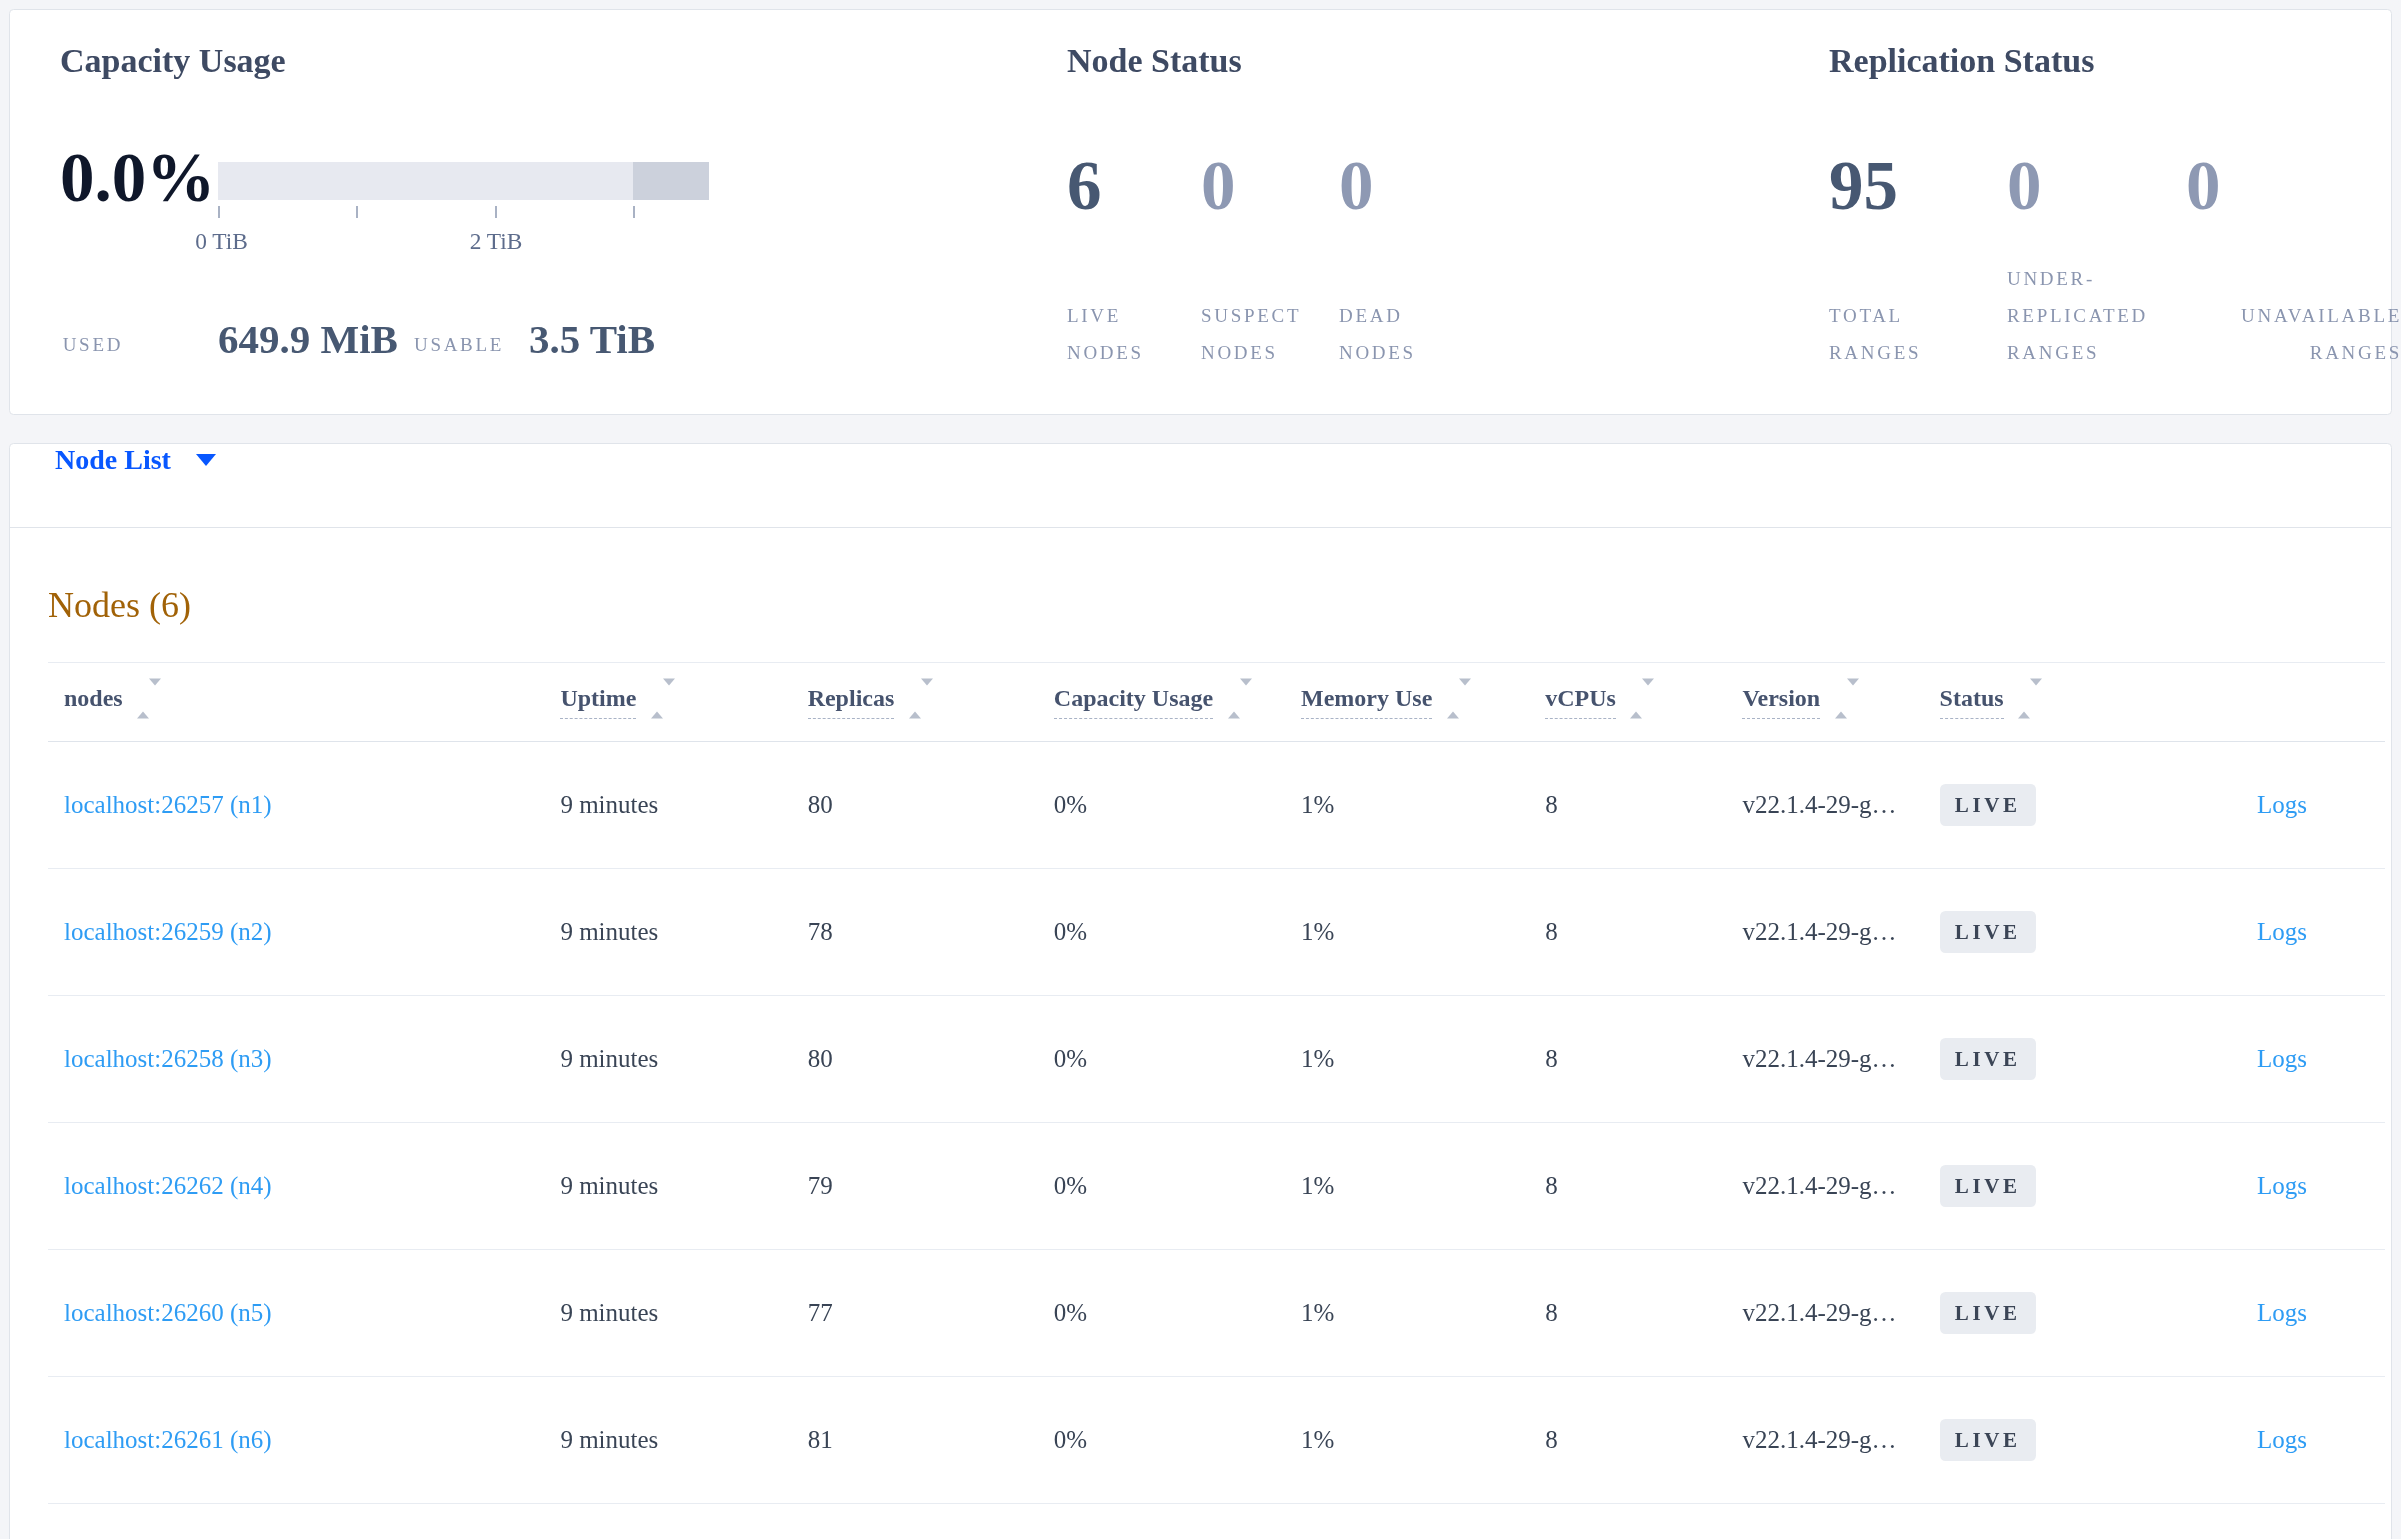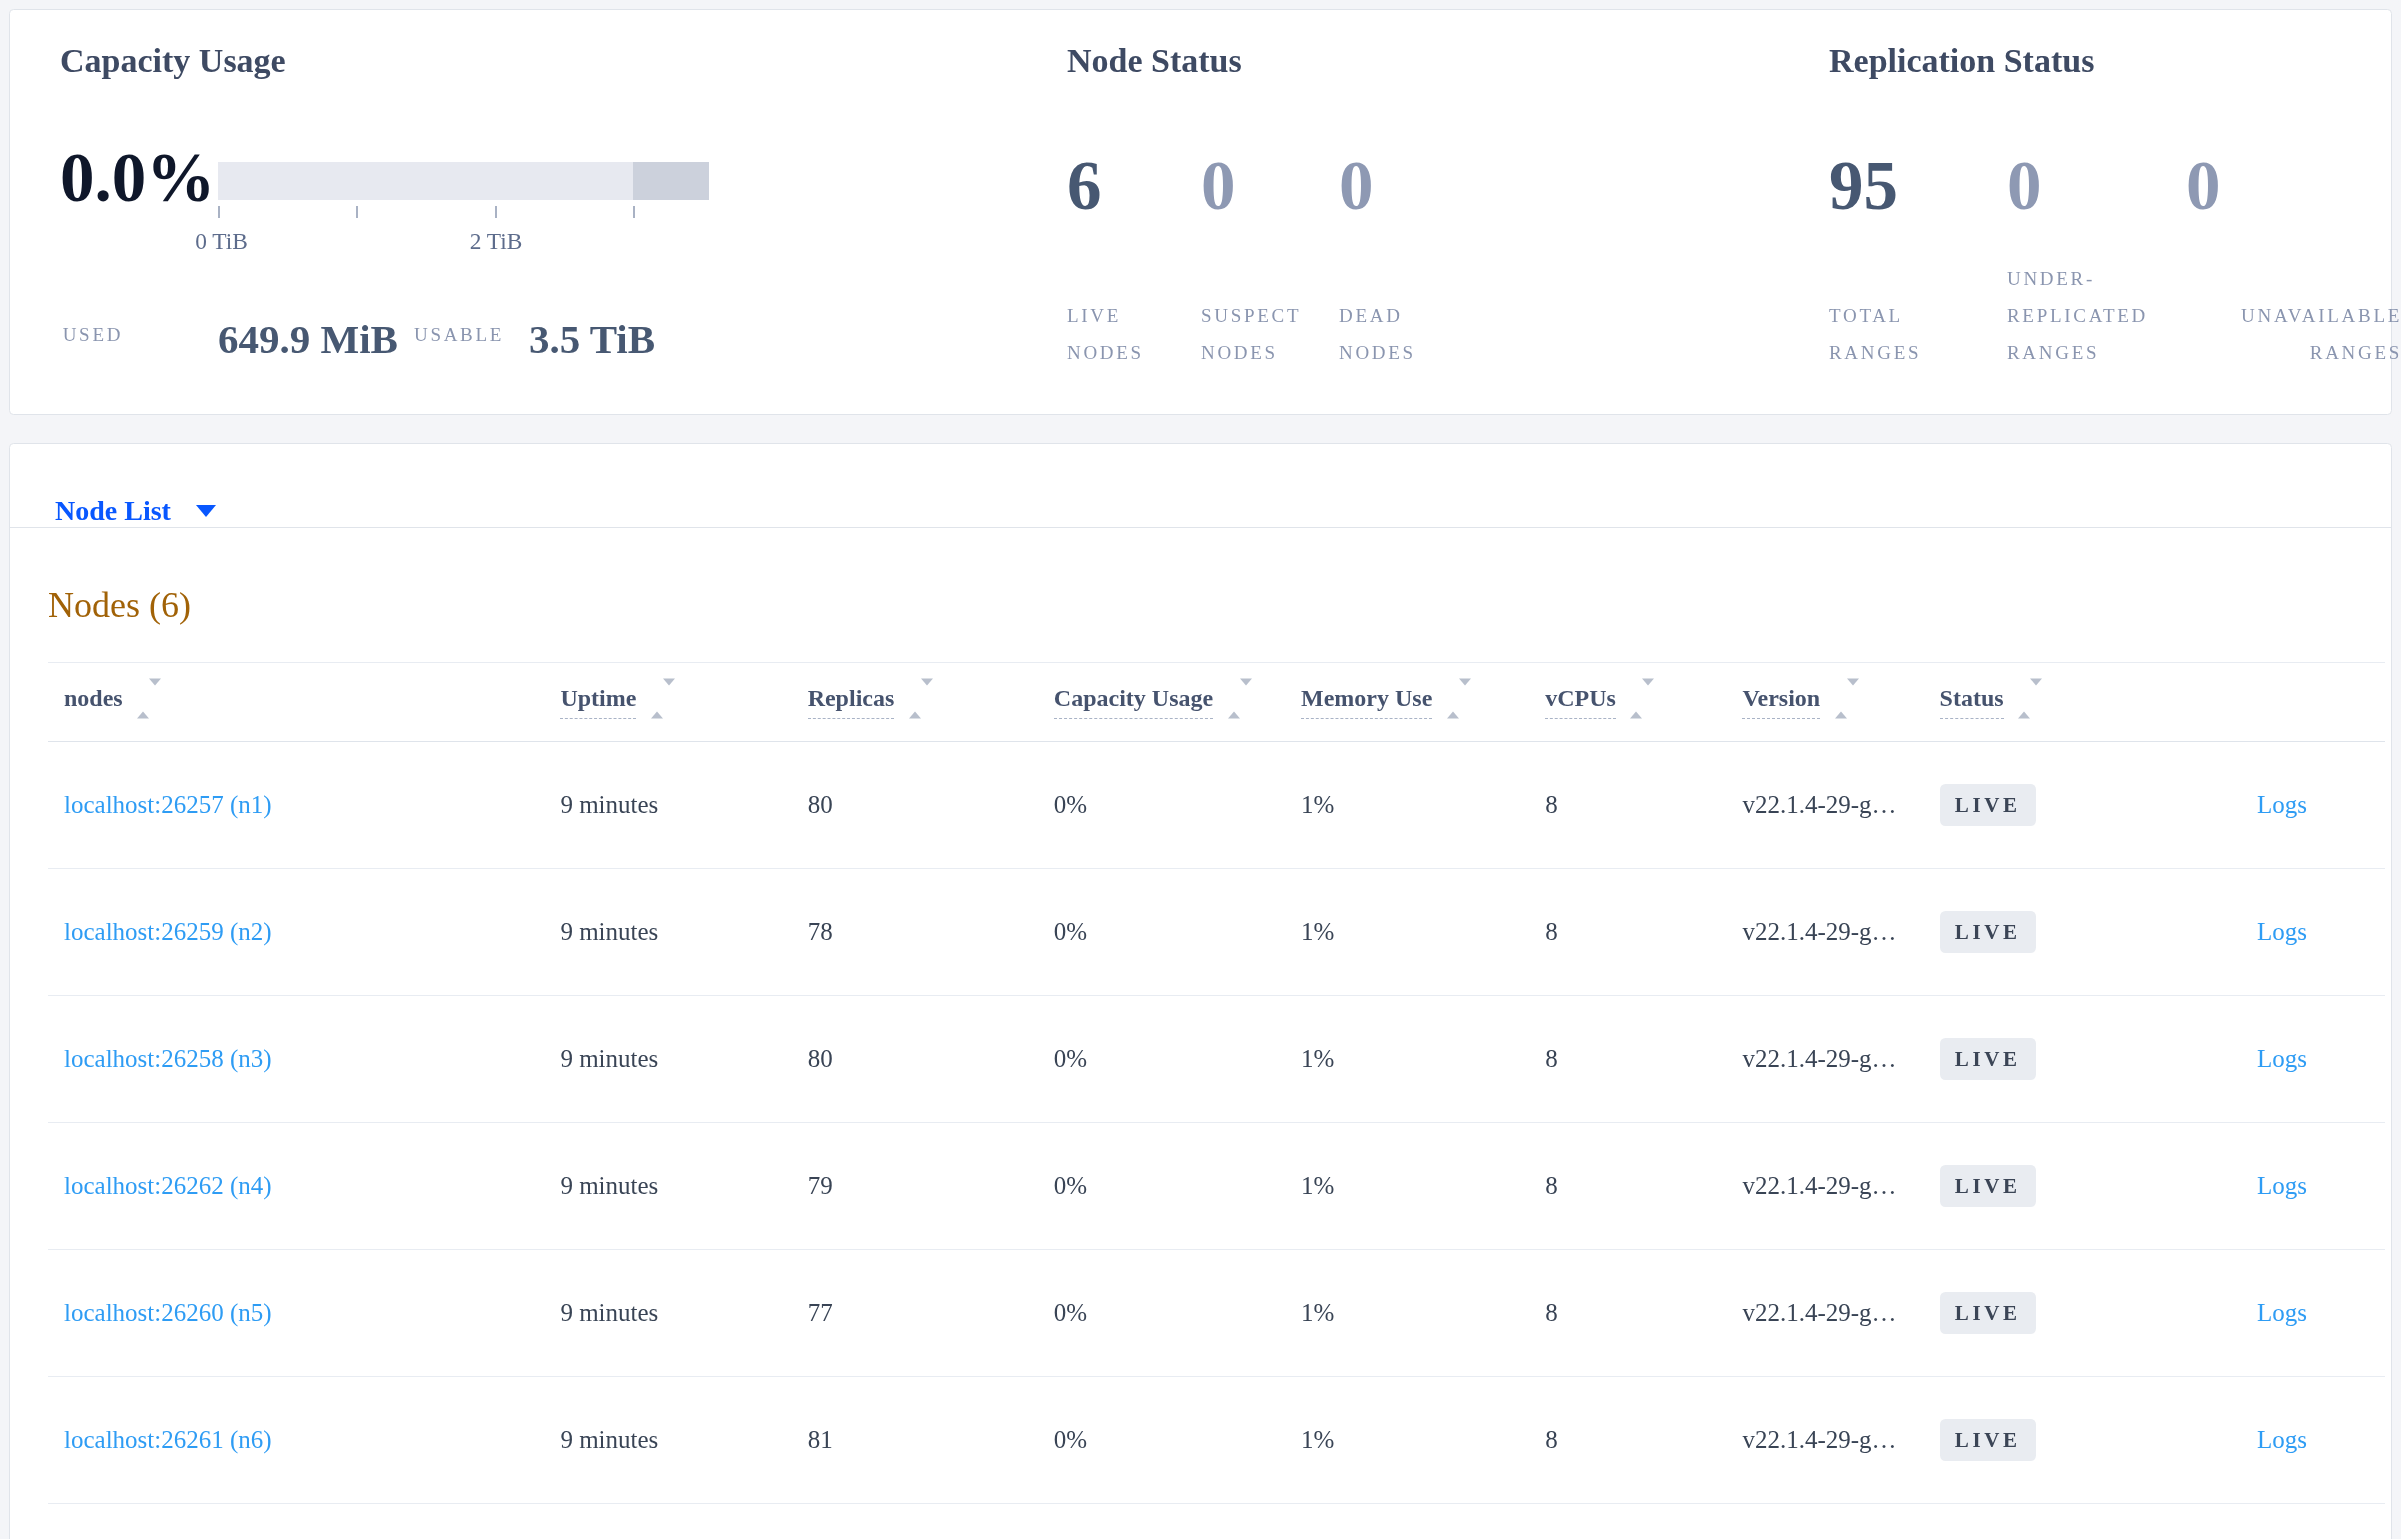--- a/index.html
+++ b/index.html
@@ -19,21 +19,21 @@
   .sec-capacity{left:50px;width:974px;}
   .cap-pct{position:absolute;left:0;top:134px;font-size:69px;font-weight:700;color:#0f172a;line-height:1;}
   .cap-bar{position:absolute;left:158px;top:152px;width:491px;height:38px;background:#e7e9f0;}
   .cap-bar-dark{position:absolute;right:0;top:0;height:100%;width:15.4%;background:#ccd1dc;}
   .cap-axis{position:absolute;left:158px;top:196px;width:491px;height:63px;}
   .tick{position:absolute;top:0;width:1.8px;height:11.7px;background:#a9b2c4;}
   .tick.t0{left:0;} .tick.t1{left:138px;} .tick.t2{left:277px;} .tick.t3{left:415px;}
   .tick-label{position:absolute;top:21.6px;font-size:23.4px;color:#5d6c8c;transform:translateX(-50%);white-space:nowrap;}
   .tick-label.tl0{left:3.6px;} .tick-label.tl2{left:278px;}
   .cap-used{position:absolute;left:0;top:301px;width:100%;height:54px;}
-  .kpi-label{position:absolute;bottom:19px;font-size:19px;letter-spacing:2.7px;color:#8a95af;white-space:nowrap;}
+  .kpi-label{position:absolute;bottom:9px;font-size:19px;letter-spacing:2.7px;color:#8a95af;white-space:nowrap;}
   .kpi-value{position:absolute;bottom:1.8px;font-size:41px;font-weight:700;color:#475872;white-space:nowrap;}
   .kl-used{left:2.7px;} .kv-used{left:158px;} .kl-usable{left:338px;margin-left:16px;} .kv-usable{left:469px;}
 
   .stat-values{position:absolute;top:142px;left:0;display:flex;}
   .stat-value{font-size:69px;font-weight:700;color:#475872;line-height:1;}
   .stat-value.light{color:#8e99b3;}
   .stat-labels{position:absolute;left:0;bottom:43px;display:flex;align-items:flex-end;}
   .stat-label{font-size:19px;letter-spacing:2.7px;color:#8a95af;line-height:37px;}
 
   .sec-nodes{left:1057px;width:685px;}
@@ -44,21 +44,21 @@
   .sec-repl{left:1819px;width:582px;}
   .sec-repl .sv-0,.sec-repl .sl-0{width:178px;}
   .sec-repl .sv-1,.sec-repl .sl-1{width:179px;}
   .sec-repl .sl-0 .sl-box{max-width:135px;}
   .sec-repl .sl-1 .sl-box{max-width:157px;}
   .sec-repl .sl-2 .sl-box{max-width:216px;text-align:right;}
   .sl-box{display:inline-block;}
 
   
   .main-card{position:relative;margin:28px 9px 0 9px;height:1136px;overflow:hidden;}
-  .view-bar{height:83px;border-bottom:0.9px solid #e0e4ea;display:flex;align-items:flex-end;padding-left:45px;}
+  .view-bar{height:83px;border-bottom:0.9px solid #e0e4ea;display:flex;align-items:flex-start;padding-left:45px;}
   .view-btn{background:none;border:none;padding:0;display:flex;align-items:center;gap:25px;cursor:pointer;
     color:#0857ff;font-size:28px;font-weight:700;font-family:inherit;}
   .caret{width:0;height:0;border-left:10px solid transparent;border-right:10px solid transparent;border-top:12.6px solid #0857ff;}
 
   .nodes-title{margin:56px 0 0 38px;font-size:36px;font-weight:400;color:#a16207;}
 
   table.nodes-table{border-collapse:collapse;table-layout:fixed;width:2337px;margin:36px 0 0 38px;}
   thead th{height:78px;text-align:left;padding:0 0 0 16px;font-size:24px;font-weight:700;color:#46536e;
     border-top:0.9px solid #e8ecf2;border-bottom:0.9px solid #dfe4eb;white-space:nowrap;}
   .th-label{display:inline-block;padding-bottom:6.3px;vertical-align:middle;}

